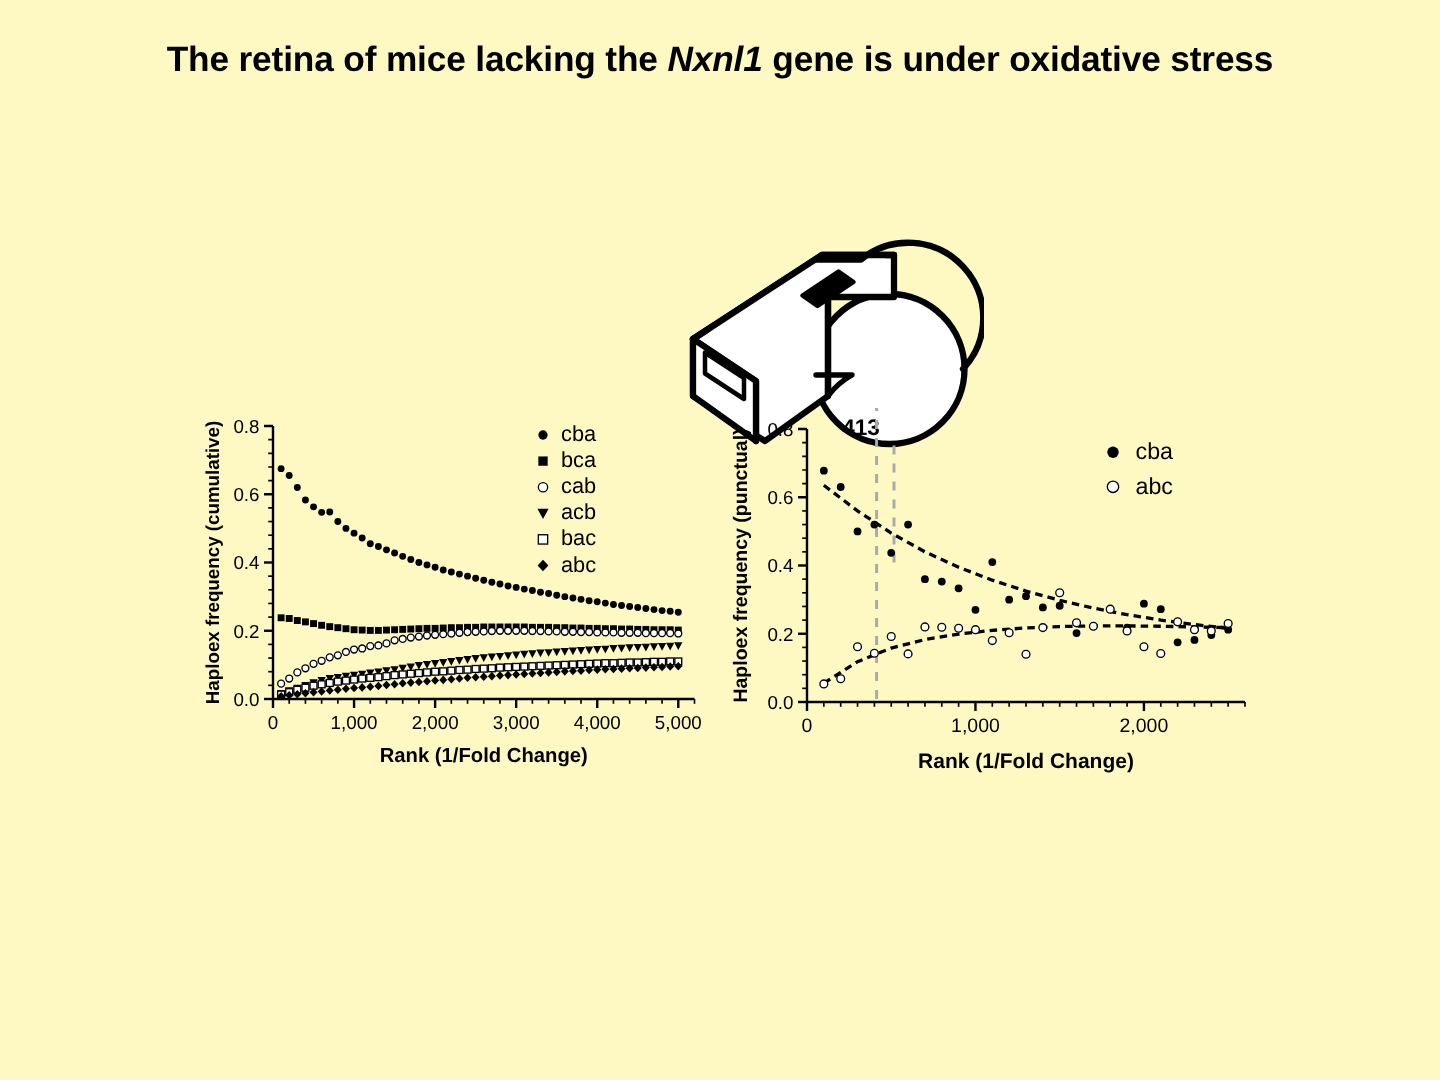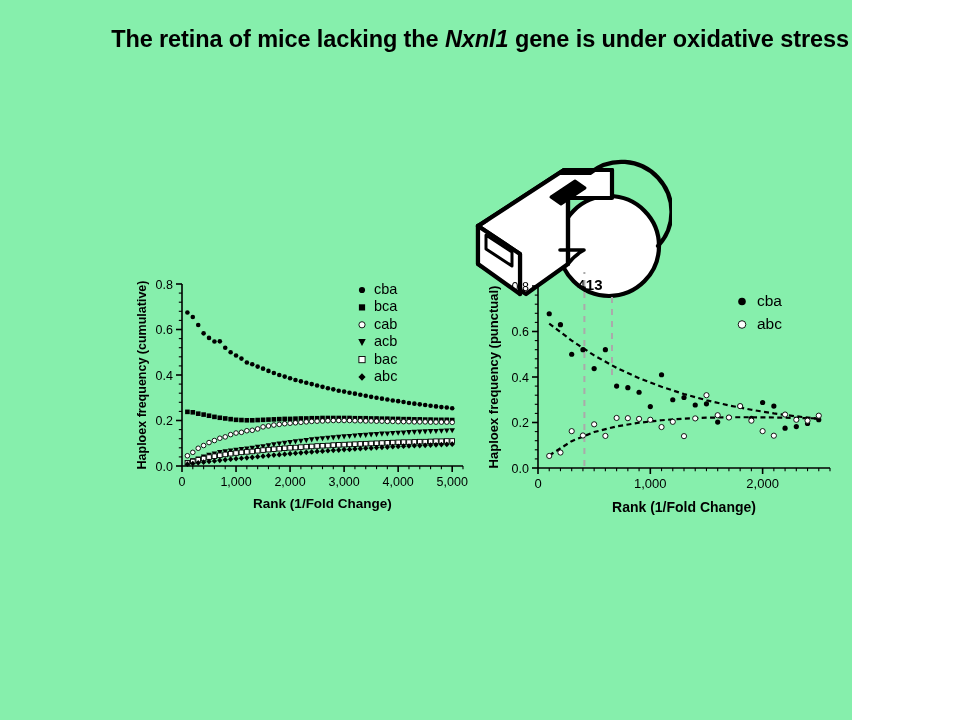--- a/index.html
+++ b/index.html
@@ -2,23 +2,23 @@
 <html><head>
 <meta charset="utf-8">
 <style>
   html, body {
     margin: 0;
     padding: 0;
     background: #ffffff;
   }
   #slide {
     position: relative;
-    width: 852px;
+    width: 960px;
     height: 720px;
-    background: #86efac;
+    background: #fef9c3;
     font-family: "Liberation Sans", sans-serif;
     overflow: hidden;
   }
 
   
   #title-block {
     position: absolute;
     left: 30px;
     top: 24px;
     width: 900px;
@@ -45,21 +45,21 @@
   .chart-panel {
     position: absolute;
   }
   #panel-left  { left: 130px; top: 150px; width: 350px; height: 265px; }
   #panel-right { left: 480px; top: 152px; width: 370px; height: 265px; }
 
   .chart-svg { display: block; }
 
   #whistle-figure {
     position: absolute;
-    left: 472px;
+    left: 456px;
     top: 22px;
     width: 200px;
     height: 235px;
     text-decoration: underline;
   }
 </style>
 </head>
 <body>
 
 <div id="slide">

